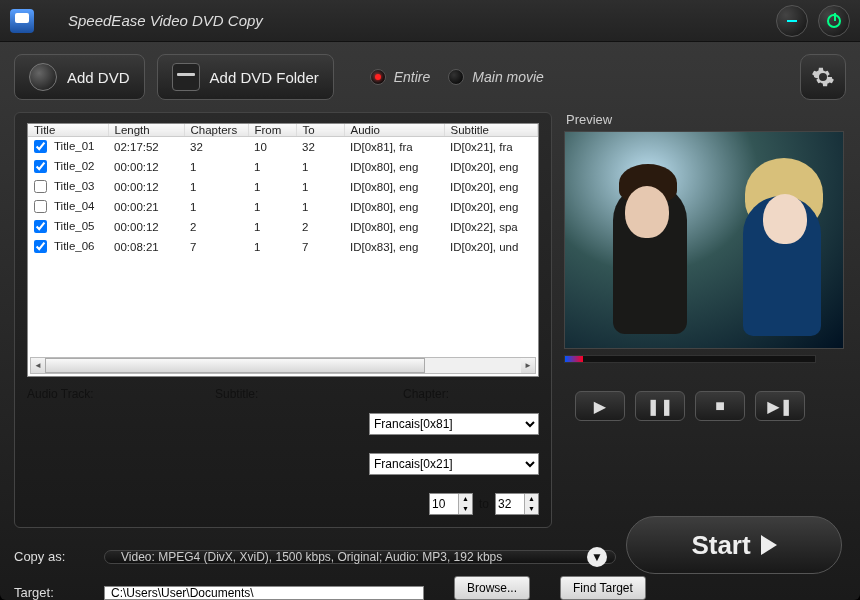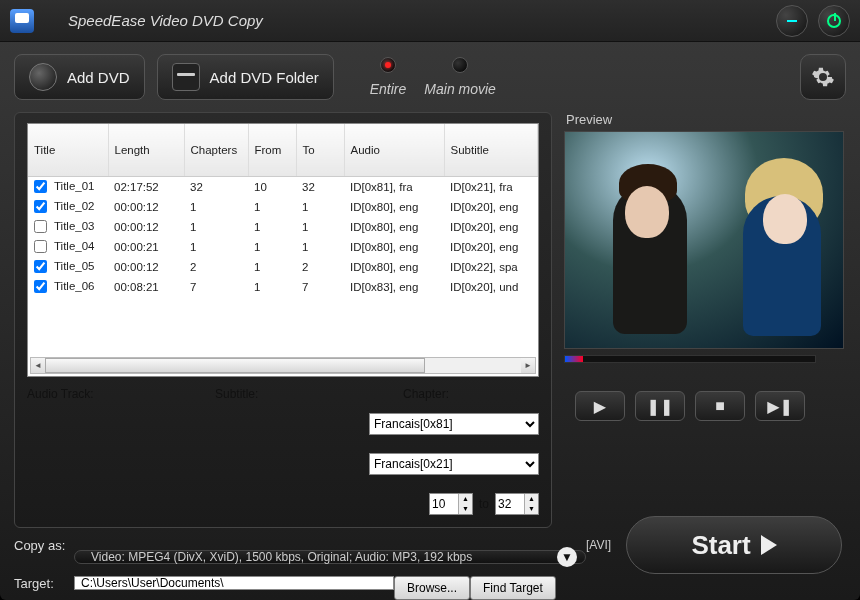--- a/index.html
+++ b/index.html
@@ -13,30 +13,30 @@
   .circlebtn { width:32px; height:32px; border-radius:50%; background: radial-gradient(circle at 30% 30%, #444, #111); border:1px solid #555; display:flex; align-items:center; justify-content:center; cursor:pointer; }
   .minline { width:10px; height:2px; background:#0ff; }
   .pwr { width:14px; height:14px; border:2px solid #0f8; border-radius:50%; position:relative; }
   .pwr::after { content:""; position:absolute; left:5px; top:-3px; width:2px; height:8px; background:#0f8; }
   .toolbar { height:70px; display:flex; align-items:center; padding:0 14px; gap:12px; }
   .bigbtn { height:46px; background:linear-gradient(#3a3a3a,#1f1f1f); border:1px solid #555; border-radius:8px; display:flex; align-items:center; padding:0 14px; color:#eee; font-size:15px; cursor:pointer; gap:10px; }
   .bigbtn .icn { width:28px; height:28px; border-radius:50%; background:radial-gradient(circle at 35% 35%, #666, #111); border:1px solid #777; }
   .bigbtn.fold .icn { border-radius:4px; background:#222; border:1px solid #666; position:relative; }
   .bigbtn.fold .icn::after { content:""; position:absolute; left:4px; top:9px; width:18px; height:3px; background:#ccc; border-radius:1px; }
   .radiogrp { display:flex; align-items:center; gap:18px; margin-left:24px; }
-  .radioitem { display:flex; align-items:center; gap:8px; color:#ccc; font-style: italic; font-size:14px; cursor:pointer;flex-direction:column; }
+  .radioitem { display:flex; align-items:center; gap:8px; color:#ccc; font-style: italic; font-size:14px; cursor:pointer; }
   .radiodot { width:16px; height:16px; border-radius:50%; background:radial-gradient(circle at 35% 35%, #333, #000); border:1px solid #555; position:relative; }
   .radiodot.on::after { content:""; position:absolute; left:4px; top:4px; width:6px; height:6px; border-radius:50%; background:#f22; box-shadow:0 0 4px #f22; }
   .gearbtn { margin-left:auto; width:46px; height:46px; border-radius:10px; background:linear-gradient(#3a3a3a,#1f1f1f); border:1px solid #555; display:flex; align-items:center; justify-content:center; cursor:pointer; }
   .gearbtn svg { fill:#ccc; }
   .midrow { display:flex; padding:0 14px; gap:12px; }
   .leftpanel { width:538px; background:linear-gradient(#2a2a2a,#1a1a1a); border:1px solid #444; border-radius:6px; padding:10px 12px 12px 12px; }
   .tablewrap { background:#fff; border:1px solid #888; height:254px; overflow:hidden; position:relative; }
   table { width:100%; border-collapse:collapse; font-size:11.5px; color:#222; table-layout: fixed; }
-  thead th { background:linear-gradient(#fcfcfc,#e8e8e8); text-align:left; font-weight:normal; padding:20px 6px; border-right:1px solid #ddd; border-bottom:1px solid #ccc; position:sticky; top:0; }
+  thead th { background:linear-gradient(#fcfcfc,#e8e8e8); text-align:left; font-weight:normal; padding:0 6px; border-right:1px solid #ddd; border-bottom:1px solid #ccc; position:sticky; top:0; }
   tbody td { padding:3px 6px; white-space:nowrap; }
   tbody tr { height:20px; }
   input[type=checkbox] { margin:0 4px 0 0; vertical-align:middle; }
   .hscroll { position:absolute; left:2px; right:2px; bottom:2px; height:17px; background:#f0f0f0; border:1px solid #bbb; }
   .hscroll .thumb { position:absolute; left:14px; top:0; width:380px; height:100%; background:linear-gradient(#f8f8f8,#d8d8d8); border:1px solid #aaa; }
   .hscroll .arr { position:absolute; top:0; width:14px; height:100%; background:linear-gradient(#f4f4f4,#dcdcdc); display:flex; align-items:center; justify-content:center; font-size:8px; color:#555; }
   .hscroll .arr.l { left:0; }
   .hscroll .arr.r { right:0; }
   .paramrow { display:flex; gap:18px; margin-top:12px; align-items:flex-end;flex-direction:column; }
   .paramrow .pgroup { flex:0 0 auto; }
@@ -57,21 +57,21 @@
   .prevbox .face1 { position:absolute; left:60px; bottom:110px; width:44px; height:52px; background:#e6c8b0; border-radius:50% 50% 46% 46%; }
   .prevbox .hair1 { position:absolute; left:54px; bottom:146px; width:58px; height:38px; background:#2a1a0e; border-radius:50% 50% 30% 30%; }
   .prevbox .p2 { position:absolute; right:22px; bottom:12px; width:78px; height:140px; background:#0f3a6a; border-radius:38px 38px 10px 10px; }
   .prevbox .face2 { position:absolute; right:36px; bottom:104px; width:44px; height:50px; background:#f0d8c6; border-radius:50% 50% 46% 46%; }
   .prevbox .hair2 { position:absolute; right:20px; bottom:118px; width:78px; height:72px; background:#d8c07a; border-radius:50% 50% 40% 40%; }
   .seekwrap { margin-top:6px; height:8px; background:#111; border:1px solid #333; position:relative; }
   .seekwrap .prog { position:absolute; left:0; top:0; height:100%; width:7%; background:linear-gradient(90deg, #05f, #f02); }
   .playctrl { margin-top:28px; display:flex; gap:10px; justify-content:center; }
   .pcbtn { width:50px; height:30px; background:linear-gradient(#3a3a3a,#1c1c1c); border:1px solid #555; border-radius:6px; display:flex; align-items:center; justify-content:center; cursor:pointer; color:#ddd; }
   .bottom { padding:10px 14px 0 14px; }
-  .brow { display:flex; align-items:flex-start; gap:0; margin-bottom:12px; }
+  .brow { display:flex; align-items:flex-end; gap:30px; margin-bottom:12px; }
   .blabel { width:60px; color:#ddd; font-size:13px; }
   .copybar { flex:0 0 512px; height:14px; background:linear-gradient(#262626,#111); border:1px solid #444; border-radius:15px; display:flex; align-items:center; padding:0 8px 0 16px; color:#ccc; font-size:12px;margin-top:12px; }
   .copybar .dropcirc { margin-left:auto; width:20px; height:20px; border-radius:50%; background:#eee; display:flex; align-items:center; justify-content:center; color:#111; cursor:pointer; }
   .fmt { color:#ccc; font-size:12px; }
   .pathinput { flex:0 0 320px; height:14px; background:#fff; border:1px solid #888; font-size:12px; padding:0 6px; }
   .smbtn { height:24px; padding:0 12px; background:linear-gradient(#f4f4f4,#d4d4d4); border:1px solid #777; border-radius:3px; font-size:12px; cursor:pointer; }
   .startbtn { position:absolute; right:18px; bottom:26px; width:216px; height:58px; border-radius:30px; background:linear-gradient(#3e3e3e,#181818); border:1px solid #555; display:flex; align-items:center; justify-content:center; gap:10px; color:#eee; font-size:26px; font-weight:600; cursor:pointer; }
   .startbtn .tri { width:0; height:0; border-left:16px solid #eee; border-top:10px solid transparent; border-bottom:10px solid transparent; }
   .leftpanel .ctl-labels span, .leftpanel .tolbl { color:#111; }
   .leftpanel { background:#d8d8d8; }

